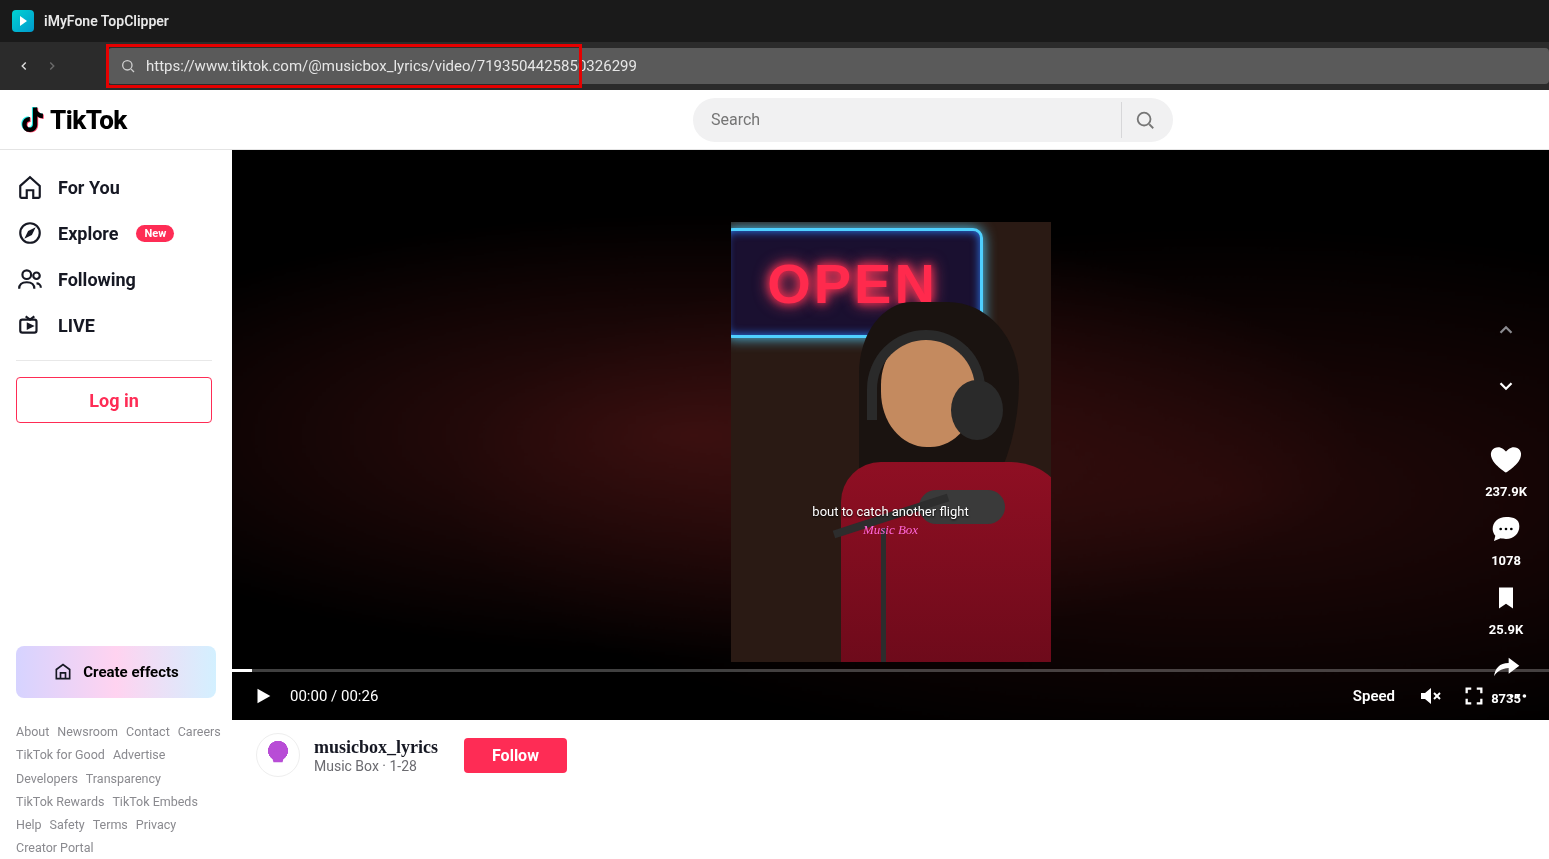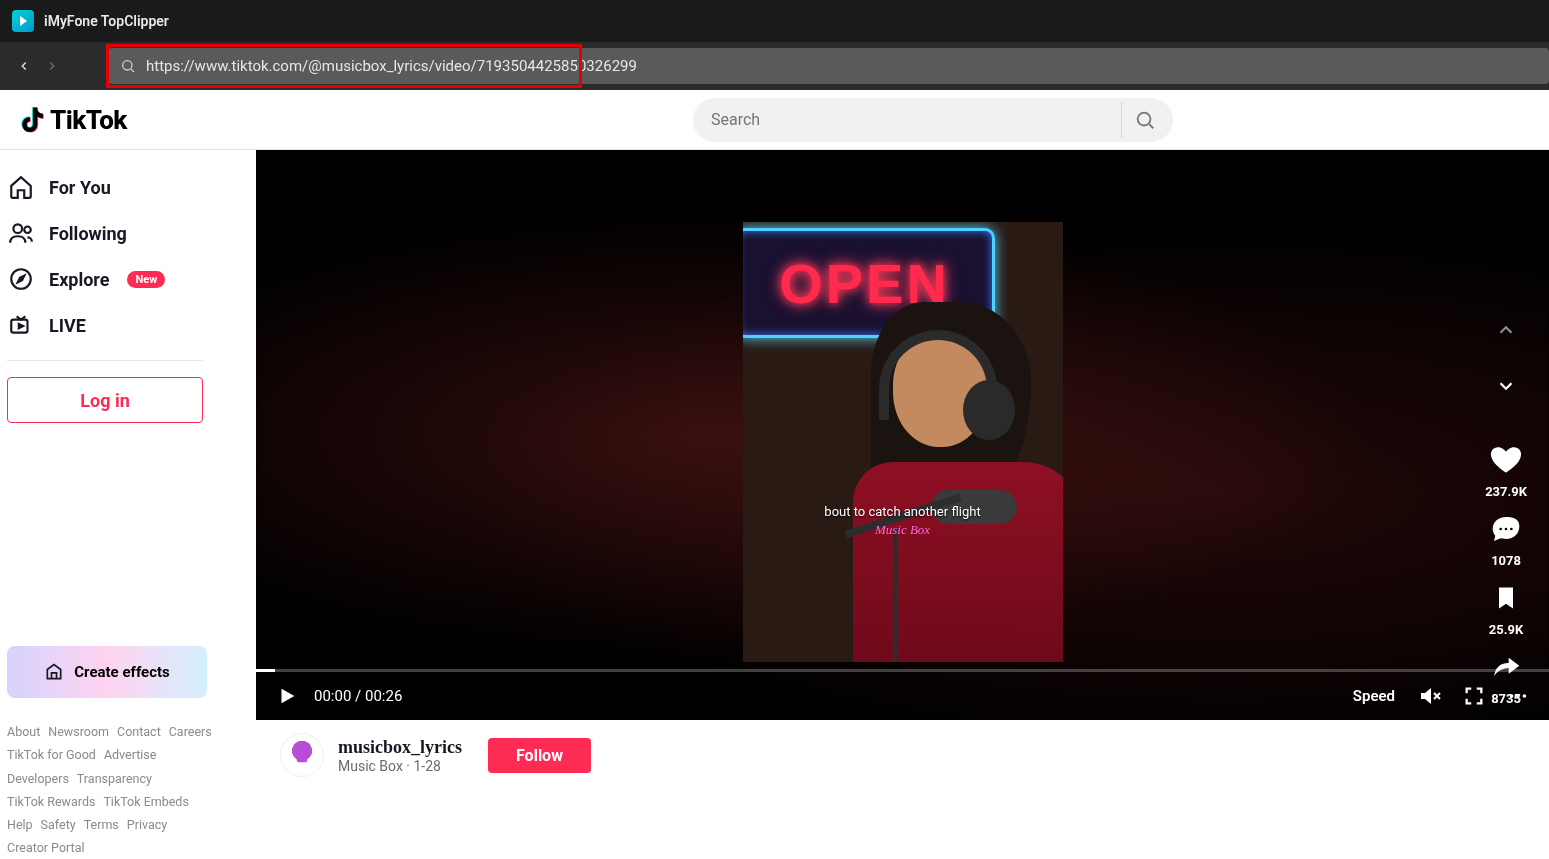--- a/index.html
+++ b/index.html
@@ -24,21 +24,21 @@
 .tt-header { height: 60px; border-bottom: 1px solid #e4e4e4; display:flex; align-items:center; padding:4px 16px; }
 .tt-logo { display:flex; align-items:center; font-size:26px; font-weight:800; letter-spacing:-0.5px; }
 .tt-logo svg { margin-right:4px; }
 .tt-search-wrap { margin-left:auto; margin-right:360px; }
 .tt-search { width:480px; height:44px; border-radius:30px; background:#f1f1f2; display:flex; align-items:center; padding:0 6px 0 18px; }
 .tt-search input { flex:1; border:0; background:transparent; font-size:16px; outline:none; }
 .tt-search-btn { width:46px; height:36px; border-left:1px solid #d7d7d9; display:flex; align-items:center; justify-content:center; color:#767676; }
 
 
 .main { display:flex; height: calc(100% - 42px - 48px - 60px); }
-.sidebar { width:256px; padding:14px 8px 0 7px; display:flex; flex-direction:column; }
+.sidebar { width:232px; padding:14px 8px 0 16px; display:flex; flex-direction:column; }
 .nav-item { display:flex; align-items:center; height:46px; font-size:18px; font-weight:700; color:#161823; cursor:pointer; gap:14px; }
 .nav-item .ic { width:28px; display:flex; justify-content:center; }
 .badge-new { background:#fe2c55; color:#fff; font-size:11px; font-weight:700; padding:2px 8px; border-radius:10px; margin-left:4px; }
 .divider { height:1px; background:#e8e8e8; margin:12px 0 16px 0; width:196px; }
 .login-prompt { color:#75757a; font-size:16px; line-height:1.4; width:196px; }
 .login-btn { width:196px; height:46px; border:1px solid #fe2c55; color:#fe2c55; background:#fff; font-size:18px; font-weight:700; border-radius:4px; cursor:pointer; }
 .sidebar-spacer { flex:1; }
 .create-effects { width:200px; height:52px; border-radius:8px; background:linear-gradient(90deg,#d6d3ff,#ffd3f0,#d3f0ff); display:flex; align-items:center; justify-content:center; gap:10px; font-size:15px; font-weight:700; }
 .footer-links { margin-top:22px; font-size:12.5px; color:#8a8a8f; line-height:1.85; width:208px; }
 .footer-links span { margin-right:8px; cursor:pointer; }
@@ -146,37 +146,37 @@
       <span class="ic">
           <svg width="26" height="26" viewBox="0 0 24 24" fill="none" stroke="#161823" stroke-width="2">
             <path d="M3 11l9-8 9 8v10a1 1 0 01-1 1h-5v-7h-6v7H4a1 1 0 01-1-1z"></path>
           </svg>
         </span>
       <span>For You</span>
     </div>
     <div class="nav-item">
       <span class="ic">
           <svg width="26" height="26" viewBox="0 0 24 24" fill="none" stroke="#161823" stroke-width="2">
+            <circle cx="12" cy="12" r="9"></circle>
+            <polygon points="15 9 13 13 9 15 11 11" fill="#161823"></polygon>
+          </svg>
+        </span>
+      <span>Explore</span>
+      <span class="badge-new">New</span>
+    </div>
+    <div class="nav-item">
+      <span class="ic">
+          <svg width="26" height="26" viewBox="0 0 24 24" fill="none" stroke="#161823" stroke-width="2">
             <circle cx="9" cy="8" r="4"></circle>
             <path d="M2 21c0-4 3-6 7-6s7 2 7 6"></path>
             <circle cx="18" cy="9" r="3"></circle>
             <path d="M22 20c0-2.5-2-4-4-4"></path>
           </svg>
         </span>
       <span>Following</span>
-    </div>
-    <div class="nav-item">
-      <span class="ic">
-          <svg width="26" height="26" viewBox="0 0 24 24" fill="none" stroke="#161823" stroke-width="2">
-            <circle cx="12" cy="12" r="9"></circle>
-            <polygon points="15 9 13 13 9 15 11 11" fill="#161823"></polygon>
-          </svg>
-        </span>
-      <span>Explore</span>
-      <span class="badge-new">New</span>
     </div>
     <div class="nav-item">
       <span class="ic">
           <svg width="26" height="26" viewBox="0 0 24 24" fill="none" stroke="#161823" stroke-width="2">
             <rect x="3" y="7" width="15" height="12" rx="2"></rect>
             <path d="M8 4l4 3 4-3"></path>
             <polygon points="10 11 14 13 10 15" fill="#161823"></polygon>
           </svg>
         </span>
       <span>LIVE</span>

